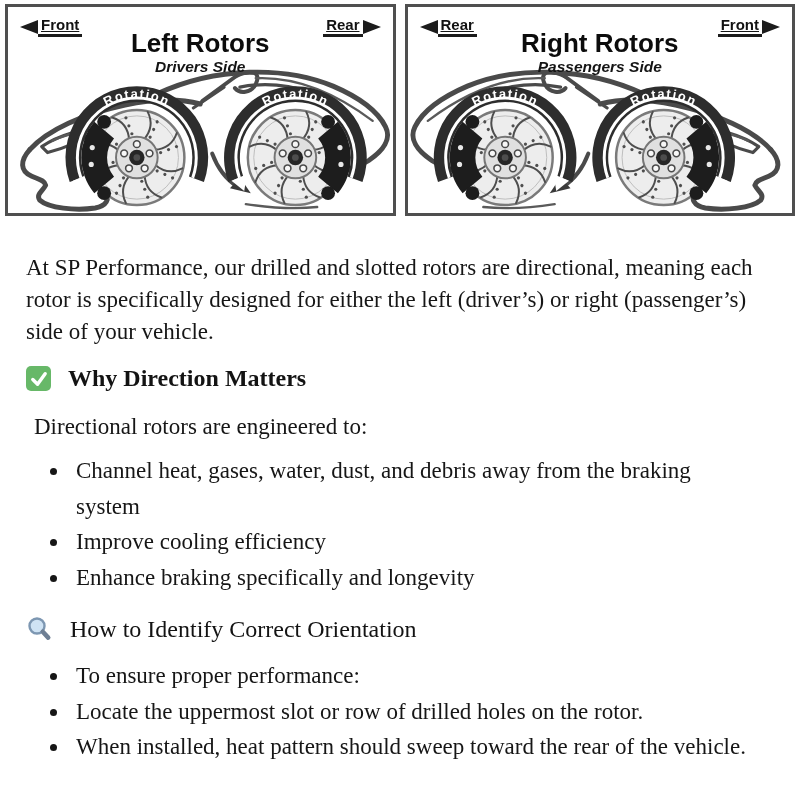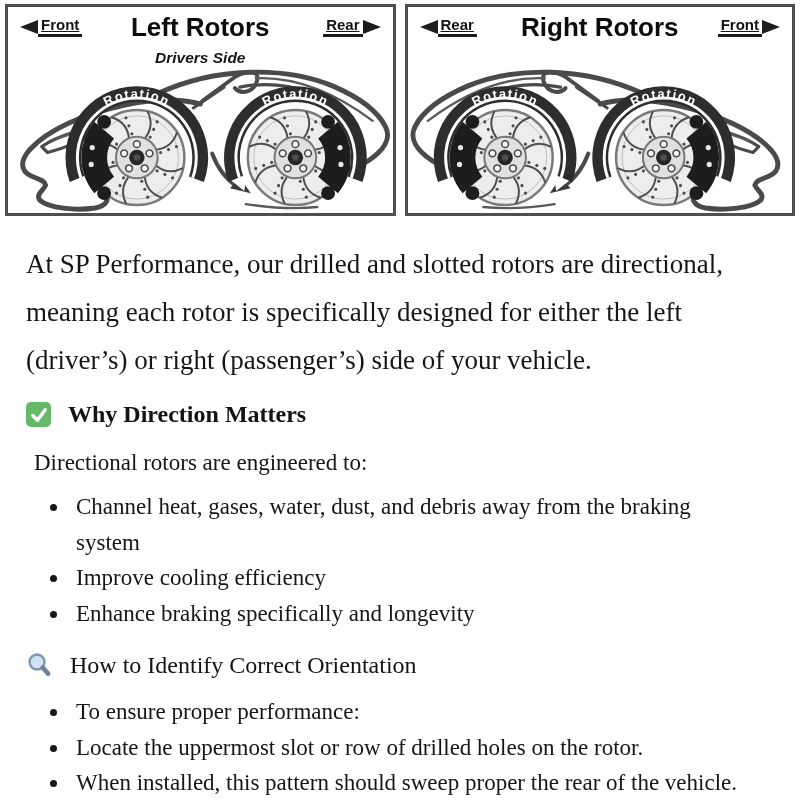--- a/index.html
+++ b/index.html
@@ -8,37 +8,37 @@
   
   .diagram-row{display:flex;gap:9px;padding:4px 5px 0;}
   .panel{position:relative;flex:1;height:212px;margin:0;border:3px solid #4f4f4f;background:#fff;box-sizing:border-box;overflow:hidden;}
   .car-svg{position:absolute;left:0;top:0;width:100%;height:100%;}
   .panel-head{position:absolute;top:7px;left:0;right:0;display:flex;justify-content:space-between;align-items:flex-start;padding:0 12px;font-family:"Liberation Sans",sans-serif;pointer-events:none;}
   .dir-label{display:flex;align-items:center;gap:0;margin-top:3px;text-decoration:underline;}
   .dir-text{font-size:15px;font-weight:bold;color:#121212;border-bottom:3.5px solid #1c1c1c;line-height:1.05;padding:0 3px 1px;}
   .tri{width:0;height:0;border-top:7px solid transparent;border-bottom:7px solid transparent;display:inline-block;}
   .tri-left{border-right:18px solid #1c1c1c;}
   .tri-right{border-left:18px solid #1c1c1c;}
-  .titles{position:absolute;left:50%;transform:translateX(-50%);text-align:center;top:0;}
+  .titles{position:absolute;left:50%;transform:translateX(-50%);text-align:center;top:16px;}
   .panel-title{font-size:26px;font-weight:bold;line-height:1.02;color:#0c0c0c;white-space:nowrap;}
-  .panel-sub{font-size:15.5px;font-weight:bold;font-style:italic;margin-top:8px;color:#141414;}
+  .panel-sub{font-size:15.5px;font-weight:bold;font-style:italic;margin-top:1px;color:#141414;}
 
   
   .sketch{fill:none;stroke:#4a4a4a;stroke-width:5;stroke-linecap:round;stroke-linejoin:round;}
   .sketch-w4{stroke-width:4;}
   .sketch-w3{stroke-width:3.2;}
   .thin{fill:none;stroke:#5a5a5a;stroke-width:2.4;stroke-linecap:round;}
   .slot{fill:none;stroke:#4e4e4e;stroke-width:2;stroke-linecap:round;}
   .drill{fill:#4e4e4e;}
   .rot-arc{fill:none;stroke:#ffffff;stroke-width:3;}
   .rot-text{font-family:"Liberation Sans",sans-serif;font-size:13px;font-weight:bold;fill:#ffffff;letter-spacing:1.5px;}
 
   
   .article{padding:8px 26px 0;}
-  .intro{font-size:27px;line-height:48px;margin:16px 0 0;max-width:730px;}
+  .intro{font-size:23px;line-height:32px;margin:28px 0 0;max-width:730px;}
   h2{display:flex;align-items:center;gap:17px;font-size:24px;line-height:34px;margin:0;font-weight:bold;color:#131313;}
   h2.plain{font-weight:normal;}
   .s1{margin-top:13px;}
   .lead{font-size:23px;line-height:36px;margin:14px 8px 0;}
   ul{margin:8px 0 0;padding-left:44px;list-style:disc;}
   li{font-size:23px;line-height:35.5px;padding-left:6px;max-width:680px;}
   .s2{margin-top:17px;}
   ul.second{margin-top:12px;}
   .check-icon{width:25px;height:25px;border-radius:5px;background:#67b868;display:inline-flex;align-items:center;justify-content:center;flex:0 0 auto;}
   .mag-icon{width:27px;height:27px;display:inline-flex;flex:0 0 auto;}
@@ -163,20 +163,21 @@
       </text>
     </svg>
 
     <div class="panel-head">
       <span class="dir-label">
         <i class="tri tri-left"></i>
         <span class="dir-text">Rear</span>
       </span>
       <span class="titles">
         <span class="panel-title" style="display:block">Right Rotors</span>
+        <span class="panel-sub" style="display:block">Passengers Side</span>
       </span>
       <span class="dir-label">
         <span class="dir-text">Front</span>
         <i class="tri tri-right"></i>
       </span>
     </div>
   </figure>
 </div>
 
 <main class="article">
@@ -205,15 +206,15 @@
         <circle cx="11" cy="10" r="7.5" fill="#cfe3f4" stroke="#7d97b2" stroke-width="2.4"></circle>
         <line x1="16.8" y1="15.8" x2="22.2" y2="21.6" stroke="#6e7f94" stroke-width="4.6" stroke-linecap="round"></line>
       </svg>
     </span>
     <span>How to Identify Correct Orientation</span>
   </h2>
 
   <ul class="second">
     <li>To ensure proper performance:</li>
     <li>Locate the uppermost slot or row of drilled holes on the rotor.</li>
-    <li>When installed, this pattern should sweep proper the rear of the vehicle.</li>
+    <li>When installed, heat pattern should sweep toward the rear of the vehicle.</li>
   </ul>
 </main>
 
 </body></html>

